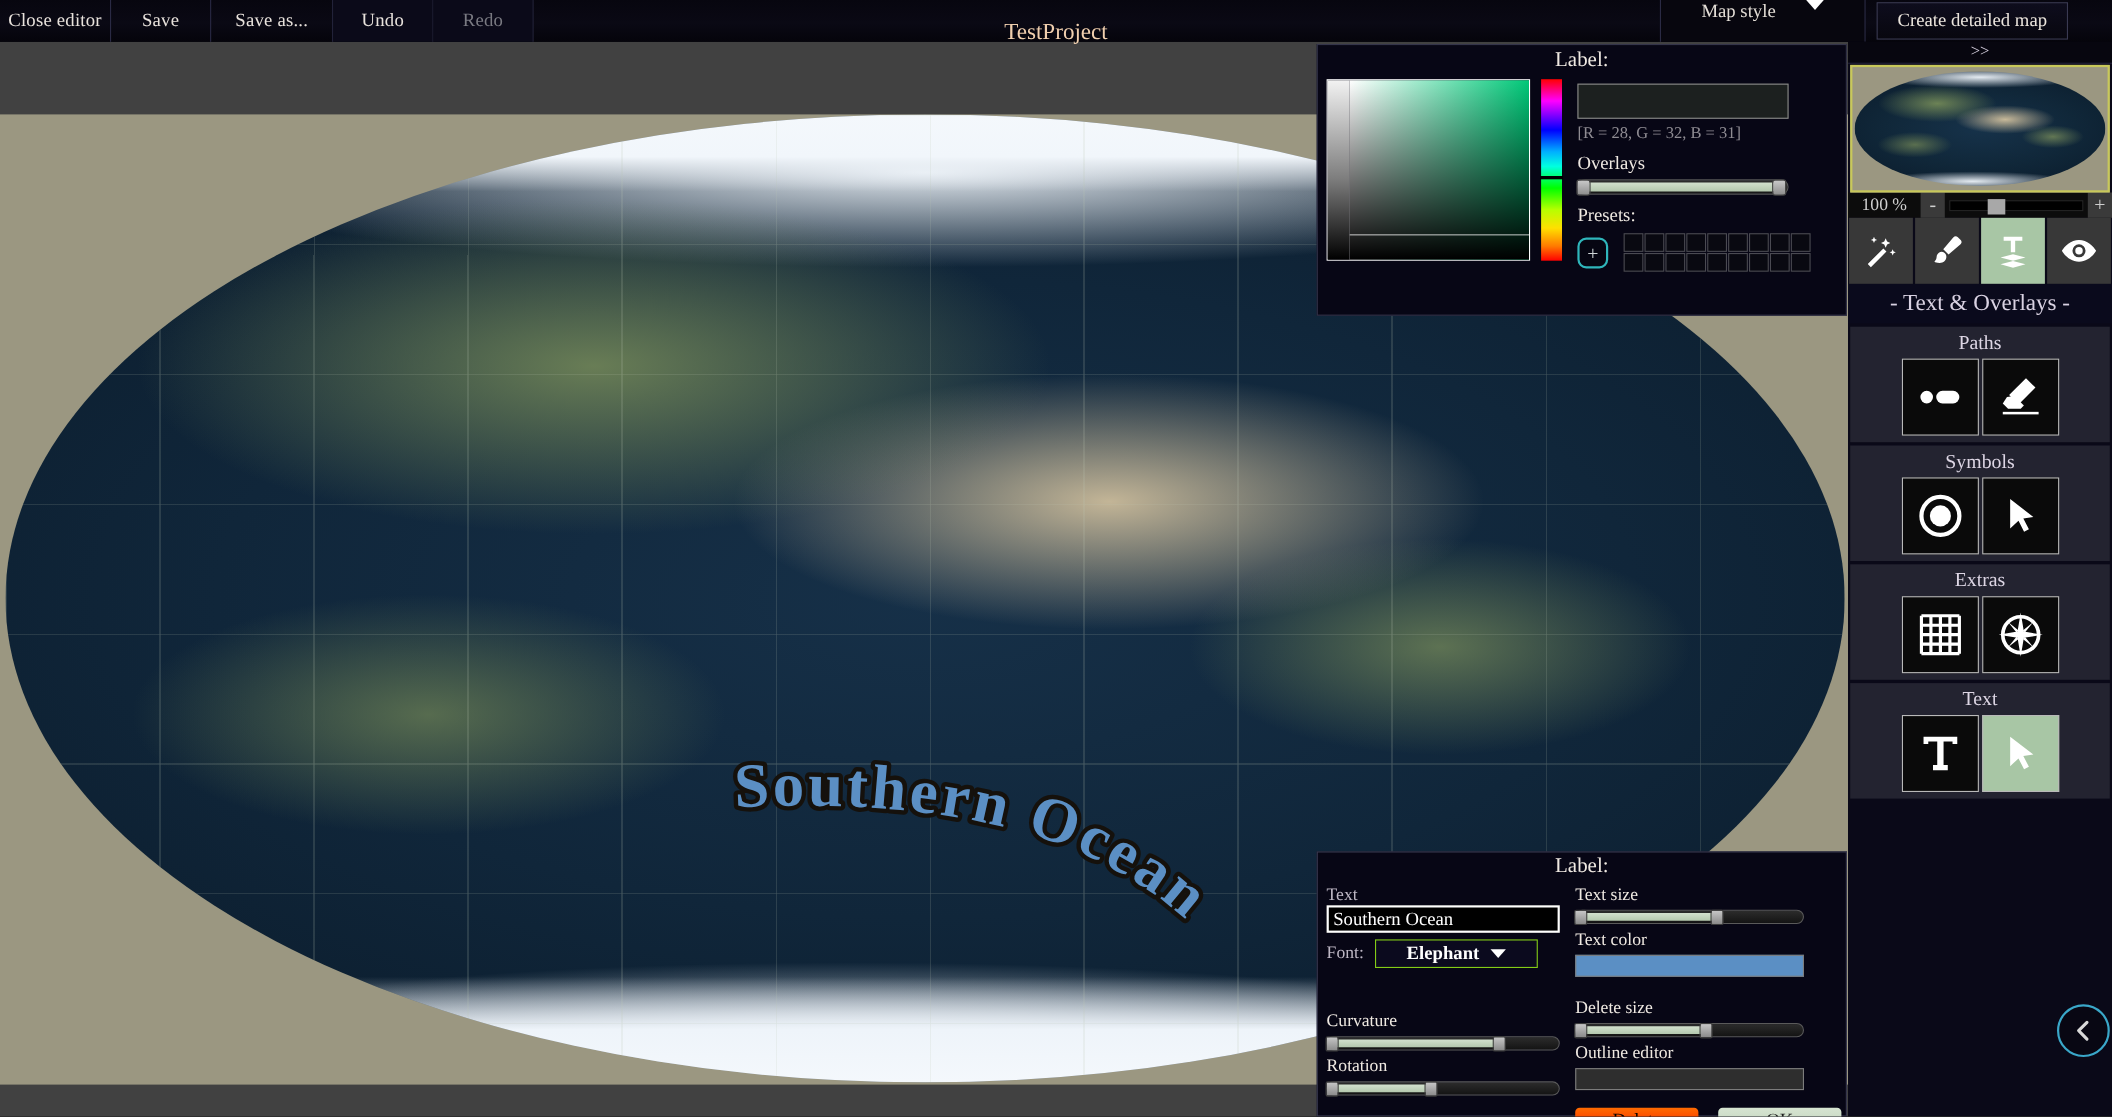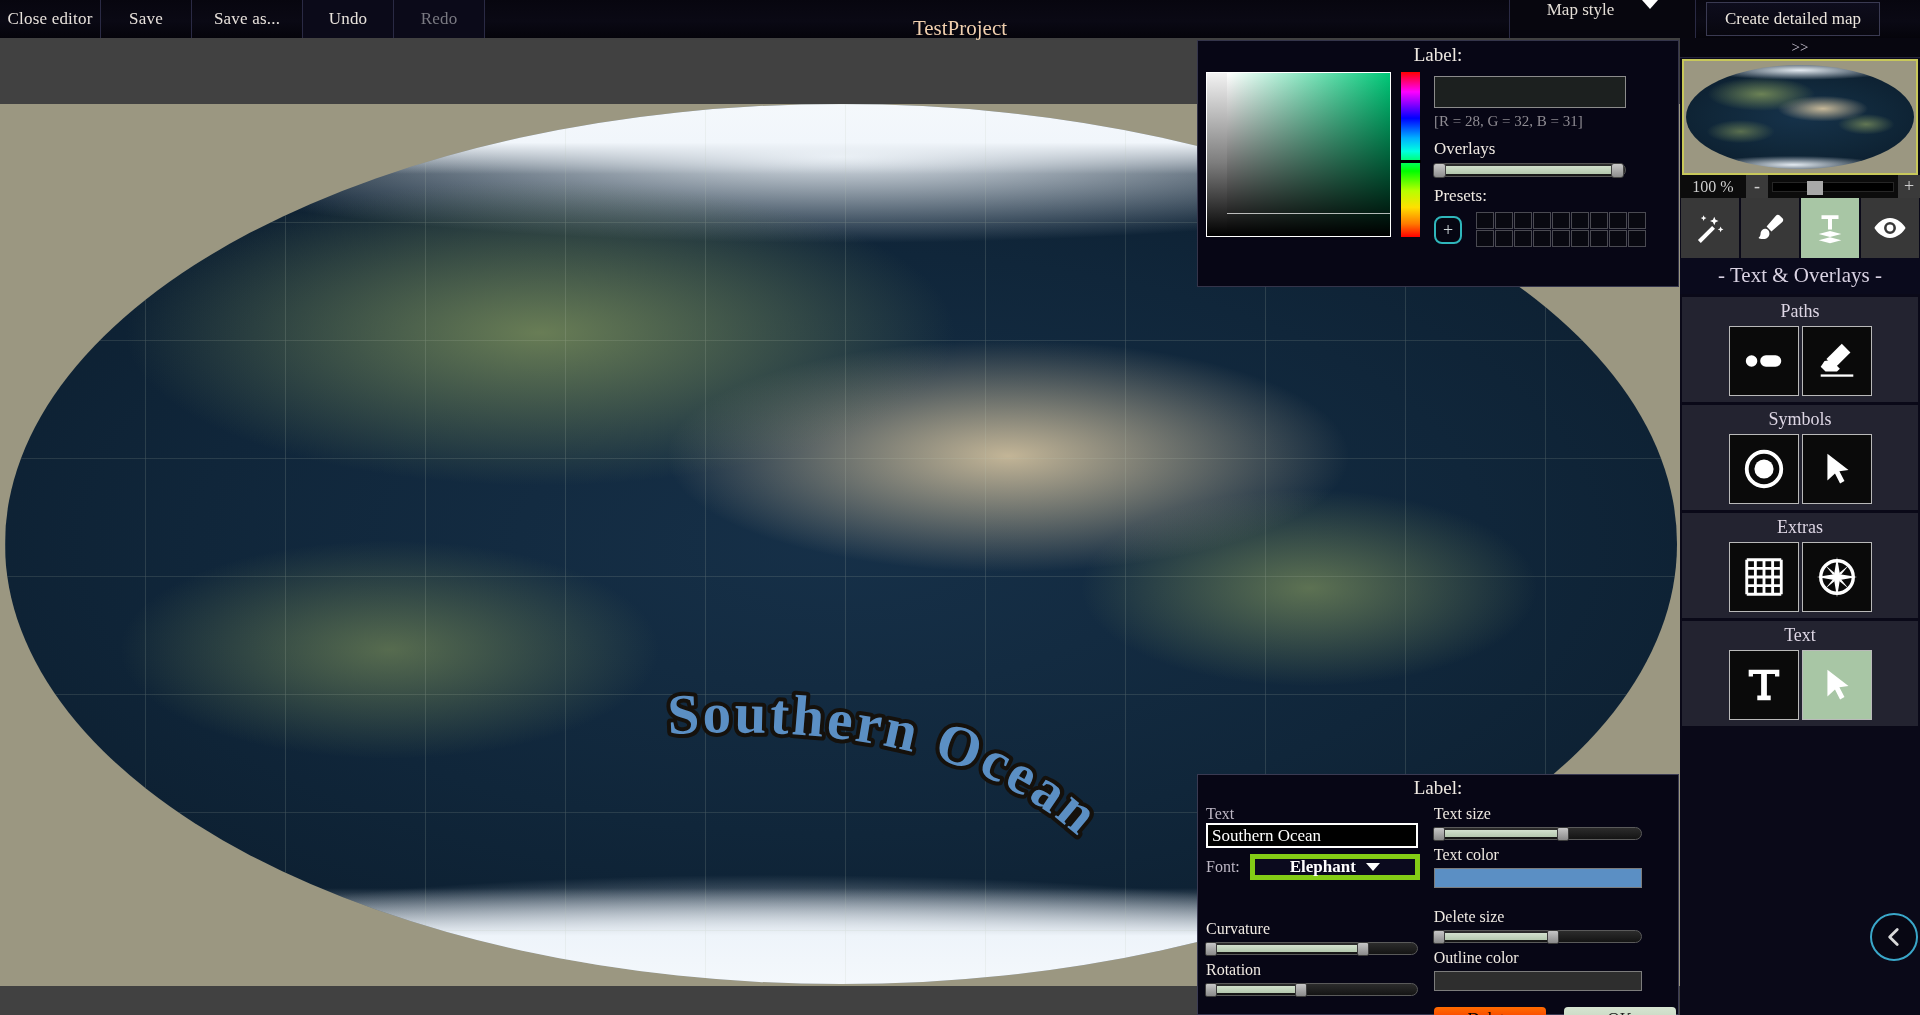--- a/index.html
+++ b/index.html
@@ -195,21 +195,21 @@
   .lp-left { width: 218px; }
   .lp-right { flex:1; padding-left: 14px; }
   .lp-lbl { color:#bdb7c4; font-size: 16px; margin-top: 6px; }
   .lp-lbl.bright { color:#efe9e2; }
   .text-input {
     width: 212px; height: 25px; background:#000; border: 2px solid #ffffff;
     color:#ffffff; font-size: 17px; padding: 0 4px; font-family:"Liberation Serif",serif;
   }
   .font-row { display:flex; align-items:center; gap: 10px; margin-top: 6px; }
   .font-select {
-    width: 170px; height: 26px; border: 5px solid #84cc16; background:#0b0a1e;
+    width: 148px; height: 26px; border: 1px solid #84cc16; background:#0b0a1e;
     display:flex; align-items:center; justify-content:center; gap: 10px;
     color:#ffffff; font-size: 17px; font-weight:700; cursor:pointer;
   }
   .caret-sm { width:0;height:0;border-left:7px solid transparent;
     border-right:7px solid transparent;border-top:8px solid #fff; }
   .lslider { position:relative; height:13px; border-radius:7px; margin-top:4px;
     background: linear-gradient(180deg,#2c2c2c,#141414); border:1px solid #5a5a5a; }
   .lslider .fill { position:absolute; left:2px; top:2px; bottom:2px; border-radius:6px;
     background: linear-gradient(180deg,#d3e1ce,#b4c8ae); }
   .lslider .knob { position:absolute; top:-1px; width:12px; height:14px; border-radius:2px;
@@ -477,21 +477,21 @@
           <div class="knob" style="left:-2px"></div>
         </div>
         <div class="lp-lbl bright">Text color</div>
         <div class="colorbar" style="width:208px;background:#5b8fc4"></div>
         <div class="lp-lbl bright" style="margin-top:20px">Delete size</div>
         <div class="lslider" style="width:208px">
           <div class="fill" style="width:114px"></div>
           <div class="knob" style="left:112px"></div>
           <div class="knob" style="left:-2px"></div>
         </div>
-        <div class="lp-lbl bright">Outline color</div>
+        <div class="lp-lbl bright">Outline editor</div>
         <div class="colorbar" style="width:208px;background:#2e2e2e"></div>
         <div class="lp-buttons">
           <div class="btn-del">Delete</div>
           <div class="btn-ok">OK</div>
         </div>
       </div>
     </div>
   </div>
 
   <div class="corner-back">

